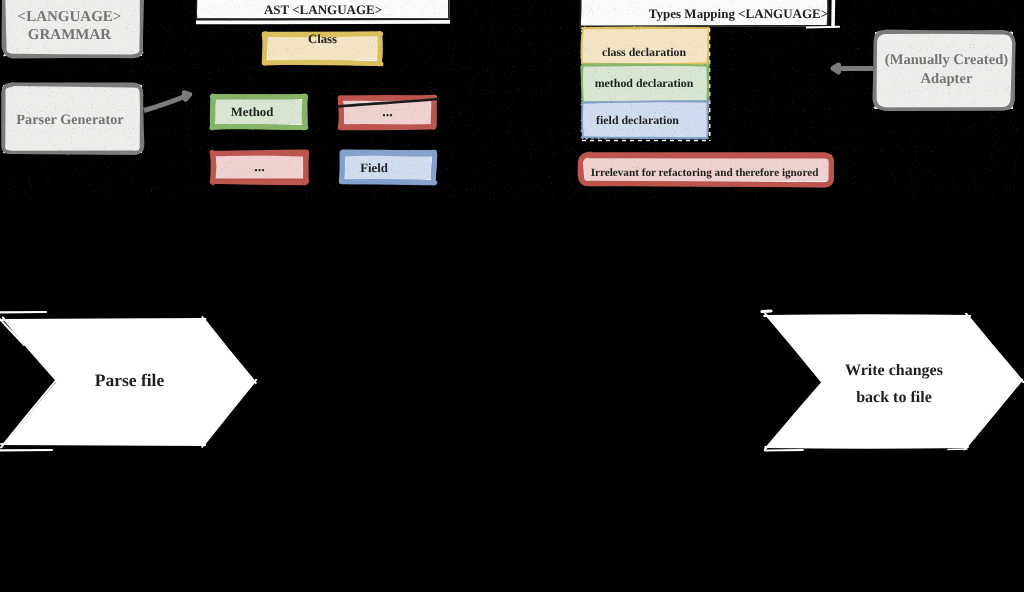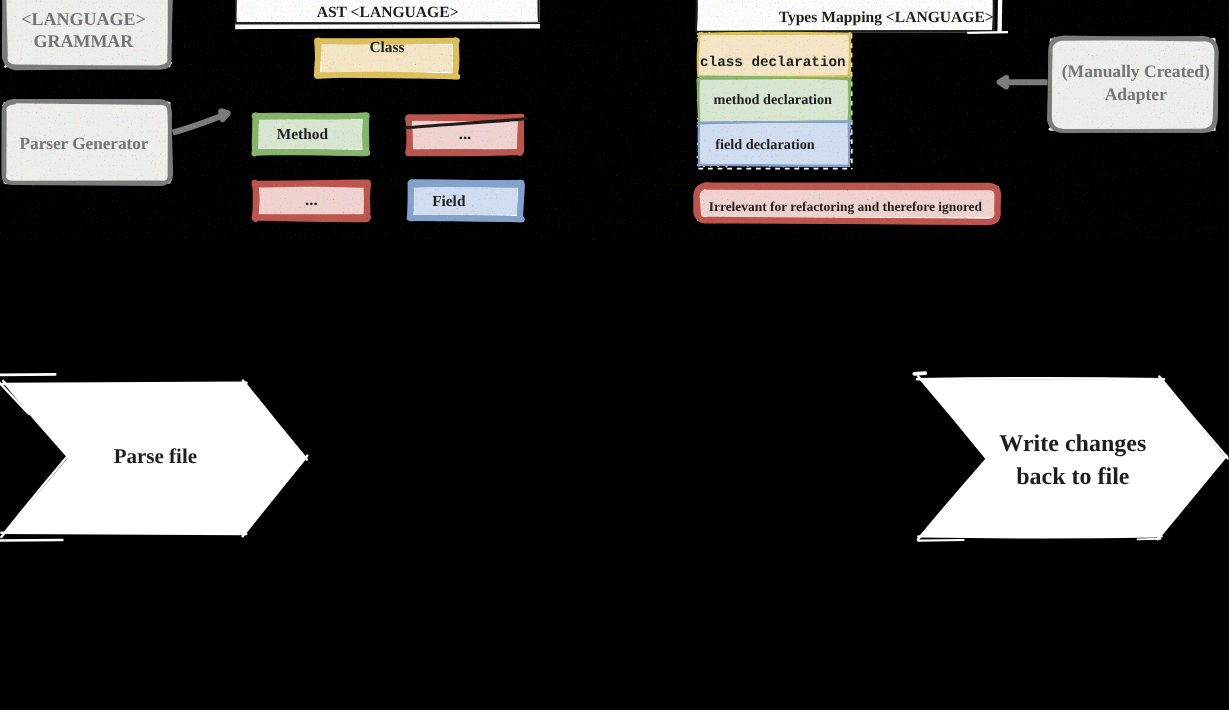--- a/index.html
+++ b/index.html
@@ -152,28 +152,28 @@
 <div class="lbl" style="left:196px;top:-2px;width:254px;height:24px;font-size:13px;line-height:16.25px;color:#1e1e1e;">AST &lt;LANGUAGE&gt;</div>
 <div class="lbl" style="left:587px;top:2px;width:247px;height:24px;font-size:13px;line-height:16.25px;color:#1e1e1e;margin-left:28px;">Types Mapping &lt;LANGUAGE&gt;</div>
 <div class="lbl" style="left:-1px;top:-3px;width:141px;height:58px;font-size:15px;line-height:18px;color:#767676;">&lt;LANGUAGE&gt;
 GRAMMAR</div>
 <div class="lbl" style="left:-1px;top:85px;width:142px;height:72px;font-size:14.3px;line-height:17.16px;color:#767676;">Parser Generator</div>
 <div class="lbl" style="left:263px;top:31px;width:119px;height:16px;font-size:12.8px;line-height:16px;color:#1e1e1e;">Class</div>
 <div class="lbl" style="left:210px;top:94px;width:84px;height:36px;font-size:12.8px;line-height:16px;color:#1e1e1e;">Method</div>
 <div class="lbl" style="left:338px;top:95px;width:99px;height:35px;font-size:14px;line-height:17.5px;color:#1e1e1e;">...</div>
 <div class="lbl" style="left:210px;top:150px;width:99px;height:35px;font-size:14px;line-height:17.5px;color:#1e1e1e;">...</div>
 <div class="lbl" style="left:325px;top:150px;width:98px;height:35px;font-size:12.8px;line-height:16px;color:#1e1e1e;">Field</div>
-<div class="lbl" style="left:581px;top:28px;width:126px;height:48px;font-size:11.9px;line-height:14.875px;color:#1e1e1e;font-family:Liberation Mono, monospace;">class declaration</div>
+<div class="lbl" style="left:581px;top:28px;width:126px;height:48px;font-size:11.9px;line-height:14.875px;color:#1e1e1e;">class declaration</div>
 <div class="lbl" style="left:581px;top:65px;width:126px;height:37px;font-size:11.9px;line-height:14.875px;color:#1e1e1e;text-align:center;">method declaration</div>
 <div class="lbl" style="left:581px;top:102px;width:113px;height:36px;font-size:11.9px;line-height:14.875px;color:#1e1e1e;">field declaration</div>
 <div class="lbl" style="left:577px;top:155px;width:255px;height:35px;font-size:11.2px;line-height:14px;color:#1e1e1e;">Irrelevant for refactoring and therefore ignored</div>
 <div class="lbl" style="left:877px;top:33px;width:139px;height:73px;font-size:14.6px;line-height:18.104px;color:#767676;">(Manually Created)
 Adapter</div>
 <div class="lbl" style="left:44px;top:367px;width:171px;height:28px;font-size:17.5px;line-height:21.875px;color:#1e1e1e;">Parse file</div>
-<div class="lbl" style="left:806px;top:357px;width:176px;height:54px;font-size:20px;line-height:27.28px;color:#1e1e1e;">Write changes
+<div class="lbl" style="left:806px;top:357px;width:176px;height:54px;font-size:16px;line-height:27.28px;color:#1e1e1e;">Write changes
 back to file</div>
 <svg id="grain" width="1024" height="592" viewBox="0 0 1024 592" xmlns="http://www.w3.org/2000/svg">
   <filter id="noiseF" x="0" y="0" width="100%" height="100%">
     <feTurbulence type="fractalNoise" baseFrequency="0.9" numOctaves="3" seed="7" stitchTiles="stitch"></feTurbulence>
     <feColorMatrix type="saturate" values="1.6"></feColorMatrix>
     <feComponentTransfer>
           <feFuncA type="linear" slope="0.9"></feFuncA>
         </feComponentTransfer>
   </filter>
   <rect x="0" y="0" width="1024" height="200" filter="url(#noiseF)"></rect>

